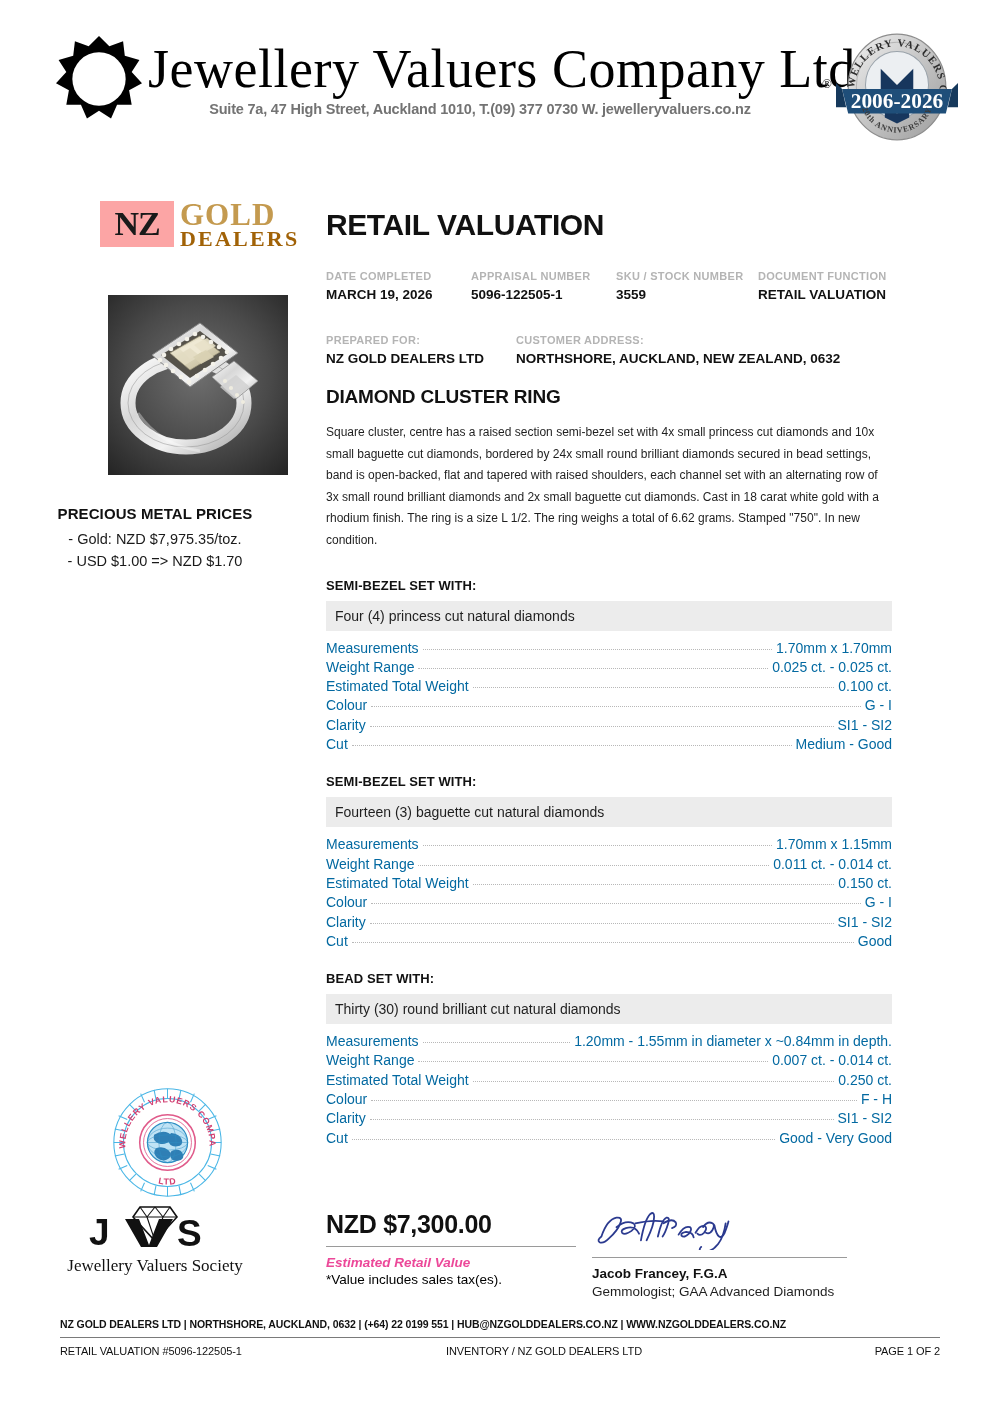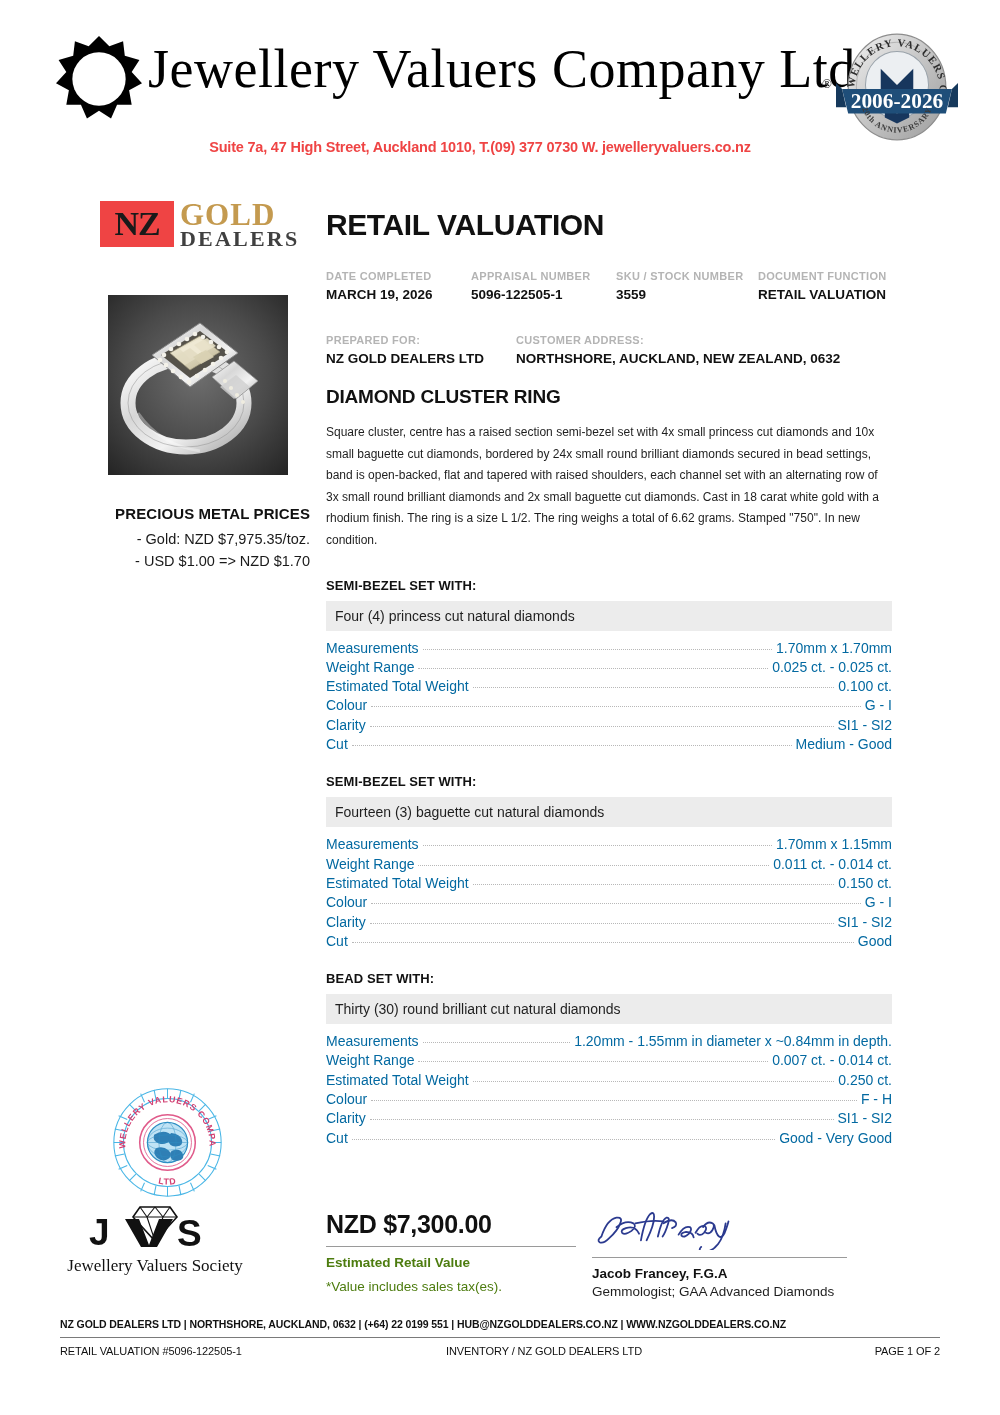--- a/index.html
+++ b/index.html
@@ -45,22 +45,21 @@
     color: #000;
   }
   .hdr-address {
     position: absolute;
     left: 0; top: 101px;
     width: 960px;
     text-align: center;
     font-size: 14.5px;
     font-weight: 600;
     letter-spacing: -0.2px;
-    color: #ef4444;
-    margin-top: 38px;
+    color: #737373;
   }
   .hdr-badge {
     position: absolute;
     left: 836px; top: 26px;
     width: 122px; height: 122px;
   }
 
   
   .left-col {
     position: absolute;
@@ -69,21 +68,21 @@
   }
   .nz-logo {
     position: absolute;
     left: 100px; top: 0px;
     width: 190px; height: 58px;
   }
   .nz-logo .nz-box {
     position: absolute;
     left: 0; top: 6px;
     width: 74px; height: 46px;
-    background: #ef4444;
+    background: #fca5a5;
     display: flex;
     align-items: center;
     justify-content: center;
   }
   .nz-logo .nz-box span {
     font-family: "Liberation Serif", serif;
     font-weight: bold;
     font-size: 34px;
     color: #1a1a1a;
     letter-spacing: -1px;
@@ -96,35 +95,35 @@
     font-size: 31px;
     color: #c49a4f;
     letter-spacing: 1px;
   }
   .nz-logo .dealers-word {
     position: absolute;
     left: 80px; top: 31px;
     font-family: "Liberation Serif", serif;
     font-weight: bold;
     font-size: 22px;
-    color: #404040;
+    color: #a16207;
     letter-spacing: 2.2px;
   }
 
   .ring-photo {
     position: absolute;
     left: 108px; top: 100px;
     width: 180px; height: 180px;
   }
 
   .metal-prices {
     position: absolute;
     left: 0px; top: 310px;
     width: 310px;
-    text-align: right;
+    text-align: center;
   }
   .metal-prices .mp-title {
     font-size: 15px;
     font-weight: bold;
     color: #111;
     letter-spacing: 0.1px;
     margin-bottom: 6px;
   }
   .metal-prices .mp-line {
     font-size: 14.5px;
@@ -262,26 +261,27 @@
   }
   .val-rule {
     border-bottom: 1.2px solid #9a9a9a;
     margin-top: 7px;
     margin-bottom: 8px;
     width: 250px;
   }
   .val-label {
     font-size: 13.5px;
     font-weight: bold;
-    color: #4d7c0f;
+    color: #ec4899;
+    font-style: italic;
   }
   .val-note {
     font-size: 13.5px;
-    color: #4d7c0f;
-    margin-top: 9px;
+    color: #000000;
+    margin-top: 2px;
   }
   .val-right { position: absolute; left: 266px; top: 0; width: 300px; }
   .signature {
     height: 42px;
     width: 160px;
     margin-top: -2px;
   }
   .sig-rule {
     border-bottom: 1.2px solid #9a9a9a;
     margin-top: 3px;

